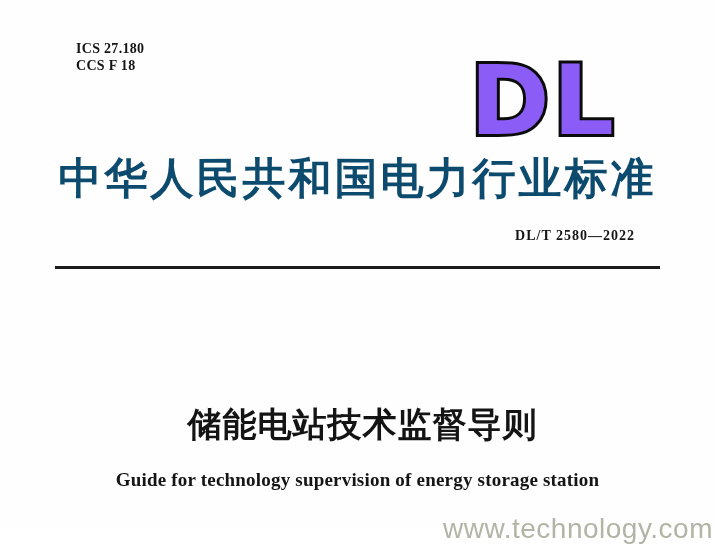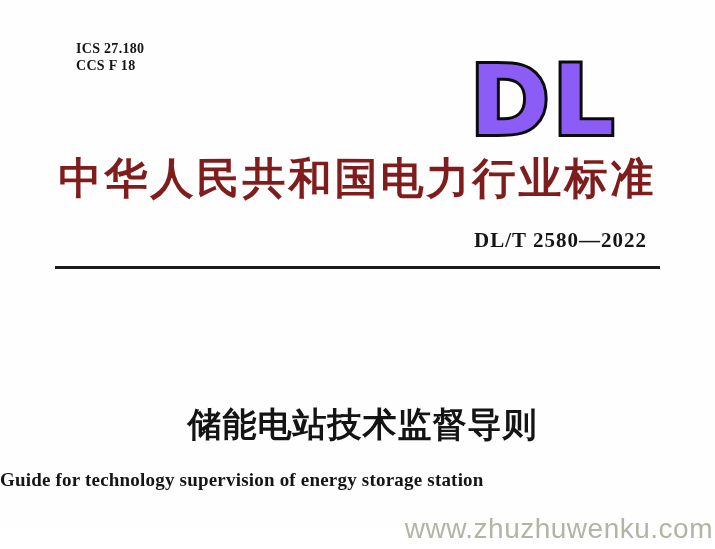--- a/index.html
+++ b/index.html
@@ -37,27 +37,27 @@
   }
 
   
   .org-title {
     position: absolute; left: 55px; right: 55px; top: 150px;
     margin: 0;
     font-size: 43px; font-weight: bold;
     letter-spacing: 3px;
     text-align: center; white-space: nowrap;
     font-family: "Liberation Serif", "DejaVu Serif", serif;
-    color: #7f1d1d;
+    color: #0c4a6e;
   }
 
   
   .std-code {
-    position: absolute; top: 228px; right: 68px;
-    font-size: 21px; font-weight: bold;
+    position: absolute; top: 228px; right: 80px;
+    font-size: 14px; font-weight: bold;
     letter-spacing: 1px;
     font-family: "Liberation Serif", serif;
   }
 
   
   .rule {
     position: absolute; top: 266px; left: 55px;
     width: 605px; height: 3px;
     background: #1c1c1c;
   }
@@ -71,20 +71,21 @@
     text-align: center;
     font-family: "Liberation Sans", "DejaVu Sans", sans-serif;
     color: #141414;
     padding-left: 10px;
   }
 
   
   .title-en {
     position: absolute; top: 469px; left: 0; right: 0;
     font-size: 19px; font-weight: bold;
+    text-align: center;
     letter-spacing: 0.2px;
     font-family: "Liberation Serif", "DejaVu Serif", serif;
   }
 
   
   .watermark {
     position: absolute; top: 513px; right: 2px;
     font-size: 28px; font-weight: normal;
     color: #b2b4a5;
     letter-spacing: 0.5px;
@@ -108,15 +109,15 @@
   <h1 class="org-title">中华人民共和国电力行业标准</h1>
 
   <div class="std-code">DL/T 2580—2022</div>
 
   <div class="rule"></div>
 
   <h2 class="title-cn">储能电站技术监督导则</h2>
 
   <div class="title-en">Guide for technology supervision of energy storage station</div>
 
-  <div class="watermark">www.zhuzhuwenku.com</div>
+  <div class="watermark">www.technology.com</div>
 
 </div>
 
 </body></html>

